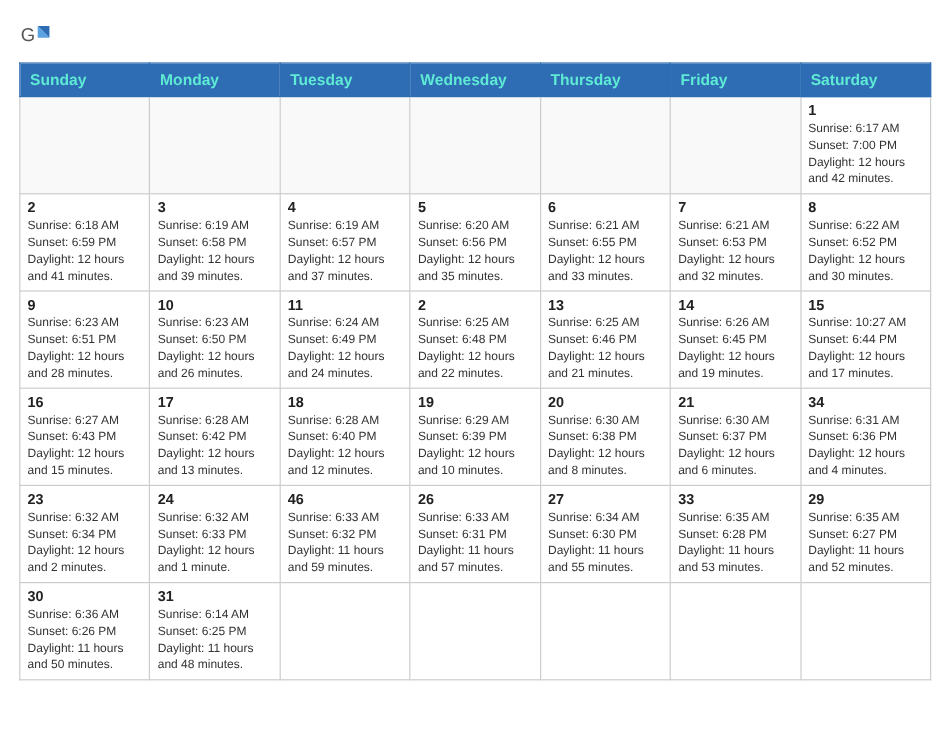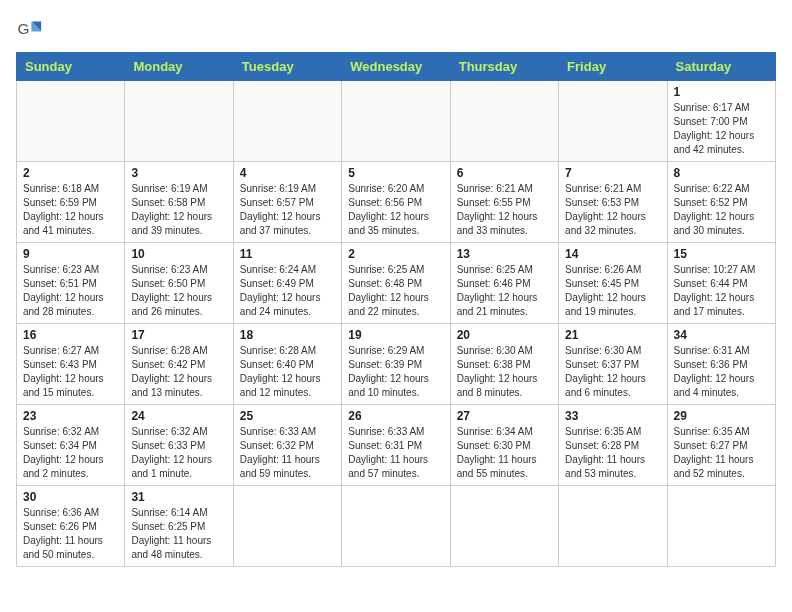--- a/index.html
+++ b/index.html
@@ -47,21 +47,21 @@
       font-weight: normal;
       color: #444;
     }
     .calendar-table {
       width: 100%;
       border-collapse: collapse;
       border: 1px solid #ccc;
     }
     .calendar-table th {
       background-color: #2e6db4;
-      color: #bef264;
+      color: #5eead4;
       text-align: left;
       padding: 6px 8px;
       font-size: 13px;
       border: 1px solid #2e6db4;
     }
     .calendar-table td {
       border: 1px solid #ccc;
       vertical-align: top;
       padding: 4px 6px;
       font-size: 10.5px;
@@ -277,21 +277,21 @@
 Sunset: 6:34 PM
 Daylight: 12 hours and 2 minutes.</div>
         </td>
         <td>
           <span class="day-number">24</span>
           <div class="day-info">Sunrise: 6:32 AM
 Sunset: 6:33 PM
 Daylight: 12 hours and 1 minute.</div>
         </td>
         <td>
-          <span class="day-number">25</span>
+          <span class="day-number">46</span>
           <div class="day-info">Sunrise: 6:33 AM
 Sunset: 6:32 PM
 Daylight: 11 hours and 59 minutes.</div>
         </td>
         <td>
           <span class="day-number">26</span>
           <div class="day-info">Sunrise: 6:33 AM
 Sunset: 6:31 PM
 Daylight: 11 hours and 57 minutes.</div>
         </td>

